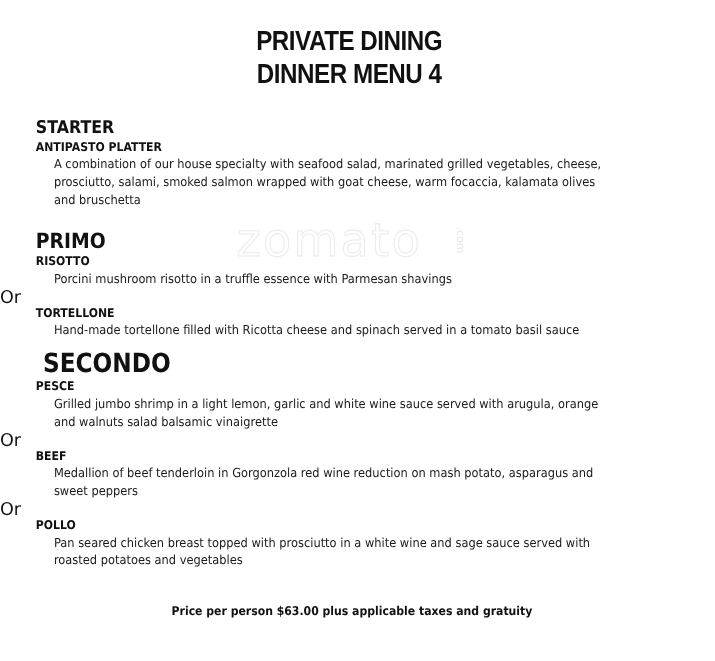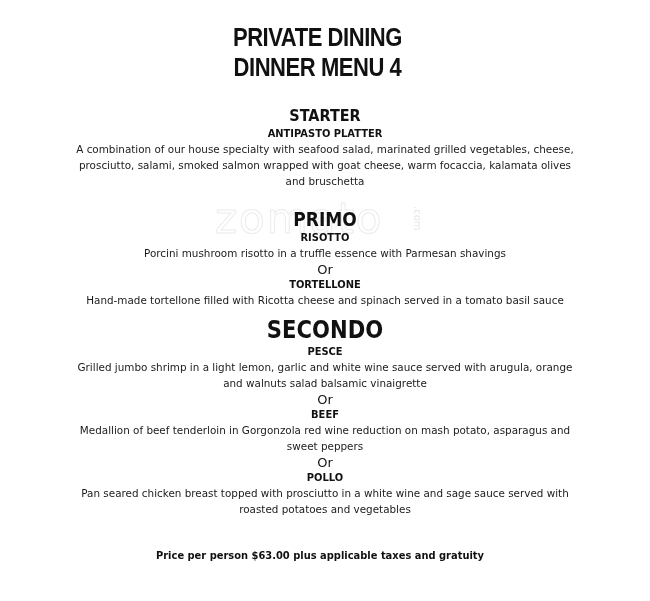--- a/index.html
+++ b/index.html
@@ -32,21 +32,21 @@
       letter-spacing: -0.5px;
       transform: scaleX(0.88);
       transform-origin: 317px 0;
     }
     .title.l1 { top: 22px; }
     .title.l2 { top: 52px; }
 
     .sec {
       position: absolute;
       left: 0; width: 650px;
-      text-align: center;
+      text-align: left;
     }
     .heading {
       font-family: "DejaVu Sans", sans-serif;
       font-weight: bold;
       display: block;
       white-space: nowrap;
     }
     .h-starter { font-size: 16px; line-height: 20px; transform: scaleX(0.9); }
     .h-primo { font-size: 19px; line-height: 22px; transform: scaleX(0.9); }
     .h-secondo { font-size: 24px; line-height: 28px; transform: scaleX(0.88); }
@@ -64,21 +64,21 @@
       line-height: 16px;
       color: #1a1a1a;
       display: block;
       margin: 0 auto;
       width: 600px;
       transform: scaleX(0.92);
       transform-origin: 300px 0;
     }
     .or {
       font-family: "DejaVu Sans", sans-serif;
-      font-size: 13px;
+      font-size: 16px;
       line-height: 15px;
       display: block;
     }
     .price {
       position: absolute;
       left: 0; width: 640px;
       top: 549px;
       font-family: "DejaVu Sans", sans-serif;
       font-weight: bold;
       font-size: 11px;

